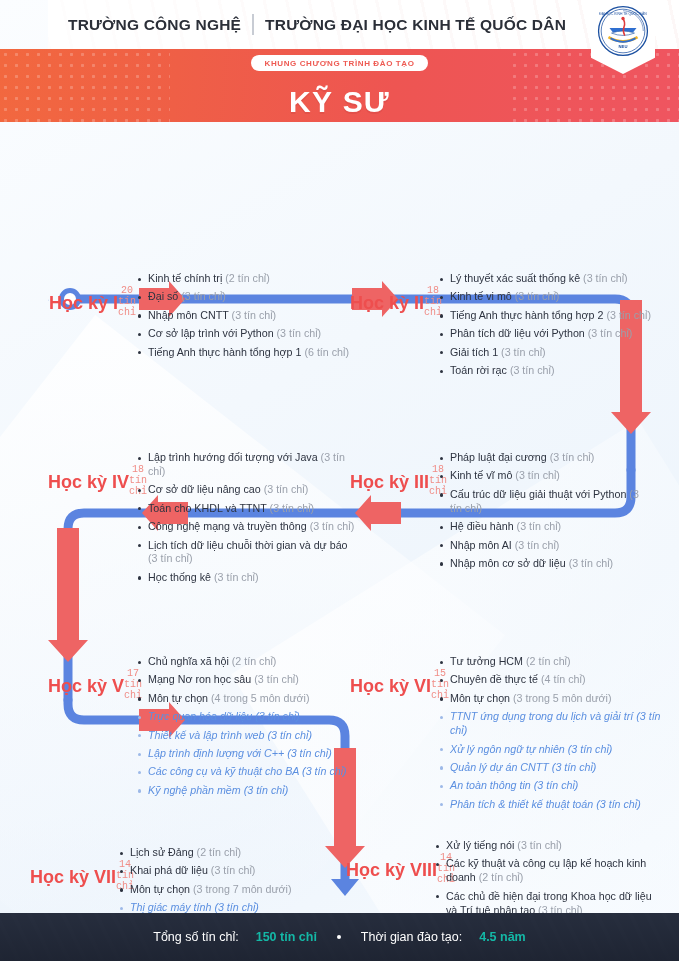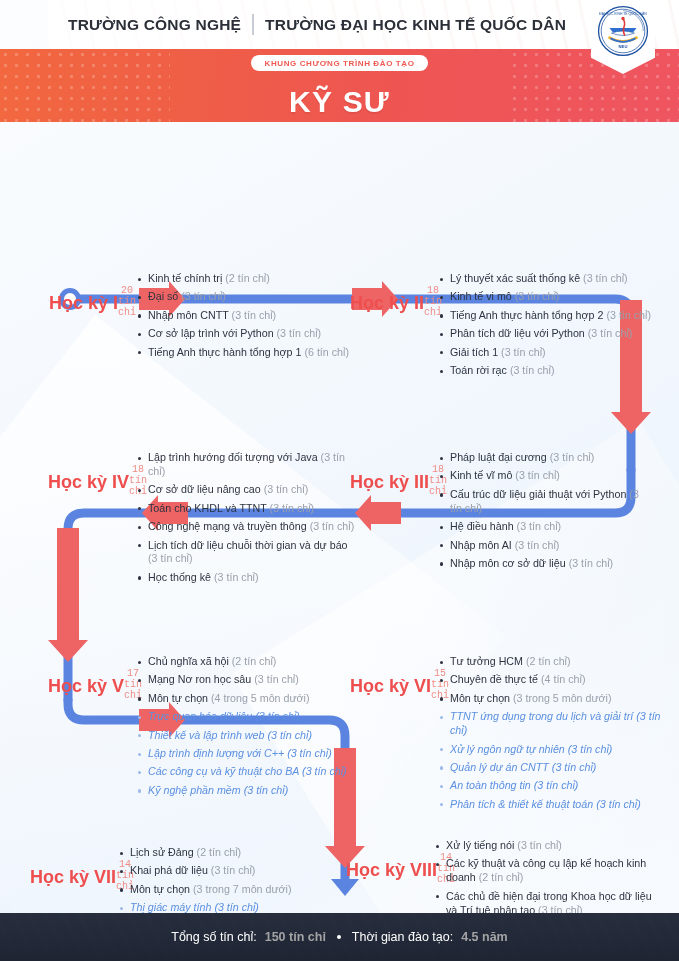--- a/index.html
+++ b/index.html
@@ -143,24 +143,24 @@
     display:flex; align-items:center; justify-content:center;
   }
   .footer-photo {
     position:absolute; inset:0;
     background:
       linear-gradient(180deg, rgba(38,45,61,.93), rgba(30,36,50,.97)),
       repeating-linear-gradient(64deg, #3b4356 0 4px, #2a3144 4px 15px);
     opacity:1;
   }
   .footer-inner {
-    position:relative; z-index:2; display:flex; align-items:center; gap:8px;
+    position:relative; z-index:2; display:flex; align-items:center; gap:17px;
     color:#ffffff; font-size:12.5px; font-weight:bold;
   }
-  .footer-inner .hl { color:#a3a3a3; }
+  .footer-inner .hl { color:#14b8a6; }
   .footer-dot { width:4px; height:4px; border-radius:50%; background:#ffffff; display:inline-block; margin:0 3px; }
   .footer-lbl { font-weight:normal; }
 </style>
 </head>
 <body>
 
 <div id="page">
 
   <div class="topbar">
     <div class="topbar-photo"></div>

